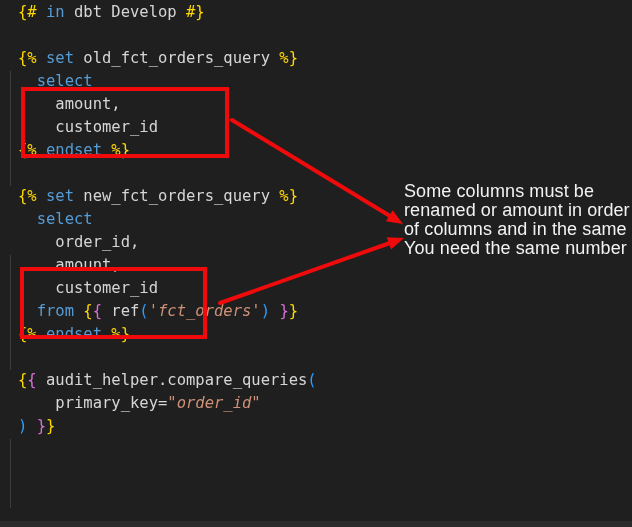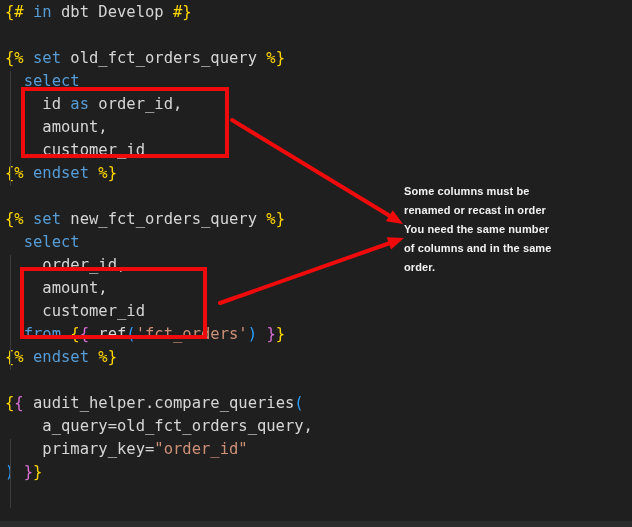--- a/index.html
+++ b/index.html
@@ -12,35 +12,35 @@
     position: relative;
     overflow: hidden;
     background: var(--background, #1f1f1f);
     font-family: "Liberation Sans", sans-serif;
   }
   
   .code-area {
     position: absolute;
     left: 0; top: 0;
     width: 540px; height: 521px;
-    padding: 1px 0 0 5px;
+    padding: 1px 0 0 18px;
     box-sizing: border-box;
     font-family: "DejaVu Sans Mono", monospace;
     font-size: 15.5px;
     line-height: 23px;
   }
   .code-line {
     height: 23px;
     white-space: pre;
   }
   .tok-gold { color: var(--tok-gold); }
   .tok-pink { color: var(--tok-pink); }
   .tok-blue { color: var(--tok-blue); }
   .tok-kw   { color: var(--tok-kw); }
-  .tok-str  { color: var(--tok-str); }
+  .tok-str  { color: var(--tok-str); font-style: italic; }
   .tok-txt  { color: var(--tok-txt); }
   
   .indent-guide {
     position: absolute;
     left: 10px;
     width: 1px;
     background: #3d3d3d;
   }
   #guide-1 { top: 71px;  height: 115px; }
   #guide-2 { top: 255px; height: 115px; }
@@ -63,22 +63,22 @@
   .arrow-line { stroke: var(--annotation-red); stroke-width: 4; stroke-linecap: round; }
   .arrow-head { fill: var(--annotation-red); }
   
   .note {
     position: absolute;
     left: 404px;
     top: 182px;
     width: 226px;
     color: var(--note-text);
     font-family: "Liberation Sans", sans-serif;
-    font-size: 11px;
-    font-weight: bold;
+    font-size: 18px;
+    font-weight: normal;
     line-height: 19px;
     letter-spacing: 0.1px;
   }
   
   .bottom-strip {
     position: absolute;
     left: 0;
     bottom: 0;
     width: 632px;
     height: 6px;
@@ -86,35 +86,33 @@
   }
 </style>
 </head>
 <body>
 
 <div class="code-area" id="code-area">
     <div class="code-line"><span class="tok-gold">{#</span><span class="tok-txt"> </span><span class="tok-kw">in</span><span class="tok-txt"> dbt Develop </span><span class="tok-gold">#}</span></div>
     <div class="code-line"></div>
     <div class="code-line"><span class="tok-gold">{%</span><span class="tok-txt"> </span><span class="tok-kw">set</span><span class="tok-txt"> old_fct_orders_query </span><span class="tok-gold">%}</span></div>
     <div class="code-line"><span class="tok-txt">  </span><span class="tok-kw">select</span></div>
-    <div class="code-line"><span class="tok-txt">    id </span><span class="tok-kw">as</span><span class="tok-txt"> order_id,</span></div>
     <div class="code-line"><span class="tok-txt">    amount,</span></div>
     <div class="code-line"><span class="tok-txt">    customer_id</span></div>
     <div class="code-line"><span class="tok-gold">{%</span><span class="tok-txt"> </span><span class="tok-kw">endset</span><span class="tok-txt"> </span><span class="tok-gold">%}</span></div>
     <div class="code-line"></div>
     <div class="code-line"><span class="tok-gold">{%</span><span class="tok-txt"> </span><span class="tok-kw">set</span><span class="tok-txt"> new_fct_orders_query </span><span class="tok-gold">%}</span></div>
     <div class="code-line"><span class="tok-txt">  </span><span class="tok-kw">select</span></div>
     <div class="code-line"><span class="tok-txt">    order_id,</span></div>
     <div class="code-line"><span class="tok-txt">    amount,</span></div>
     <div class="code-line"><span class="tok-txt">    customer_id</span></div>
     <div class="code-line"><span class="tok-txt">  </span><span class="tok-kw">from</span><span class="tok-txt"> </span><span class="tok-gold">{</span><span class="tok-pink">{</span><span class="tok-txt"> ref</span><span class="tok-blue">(</span><span class="tok-str">'fct_orders'</span><span class="tok-blue">)</span><span class="tok-txt"> </span><span class="tok-pink">}</span><span class="tok-gold">}</span></div>
     <div class="code-line"><span class="tok-gold">{%</span><span class="tok-txt"> </span><span class="tok-kw">endset</span><span class="tok-txt"> </span><span class="tok-gold">%}</span></div>
     <div class="code-line"></div>
     <div class="code-line"><span class="tok-gold">{</span><span class="tok-pink">{</span><span class="tok-txt"> audit_helper.compare_queries</span><span class="tok-blue">(</span></div>
-    <div class="code-line"><span class="tok-txt">    a_query=old_fct_orders_query,</span></div>
     <div class="code-line"><span class="tok-txt">    primary_key=</span><span class="tok-str">"order_id"</span></div>
     <div class="code-line"><span class="tok-blue">)</span><span class="tok-txt"> </span><span class="tok-pink">}</span><span class="tok-gold">}</span></div>
   </div>
 
 <div class="indent-guide" id="guide-1"></div>
 <div class="indent-guide" id="guide-2"></div>
 <div class="indent-guide" id="guide-3"></div>
 
 <div class="annotation-box" id="box-old"></div>
 <div class="annotation-box" id="box-new"></div>
@@ -125,19 +123,18 @@
     <polygon class="arrow-head" points="403,224 392.7,210.2 385.9,221.3"></polygon>
   </g>
   <g>
     <line class="arrow-line" x1="220" y1="303" x2="390" y2="243"></line>
     <polygon class="arrow-head" points="404,238 391.1,249.4 386.7,237.2"></polygon>
   </g>
 </svg>
 
 <div class="note">
   <div>Some columns must be</div>
-  <div>renamed or recast in order</div>
+  <div>renamed or amount in order</div>
+  <div>of columns and in the same</div>
   <div>You need the same number</div>
-  <div>of columns and in the same</div>
-  <div>order.</div>
 </div>
 
 <div class="bottom-strip"></div>
 
 </body></html>

